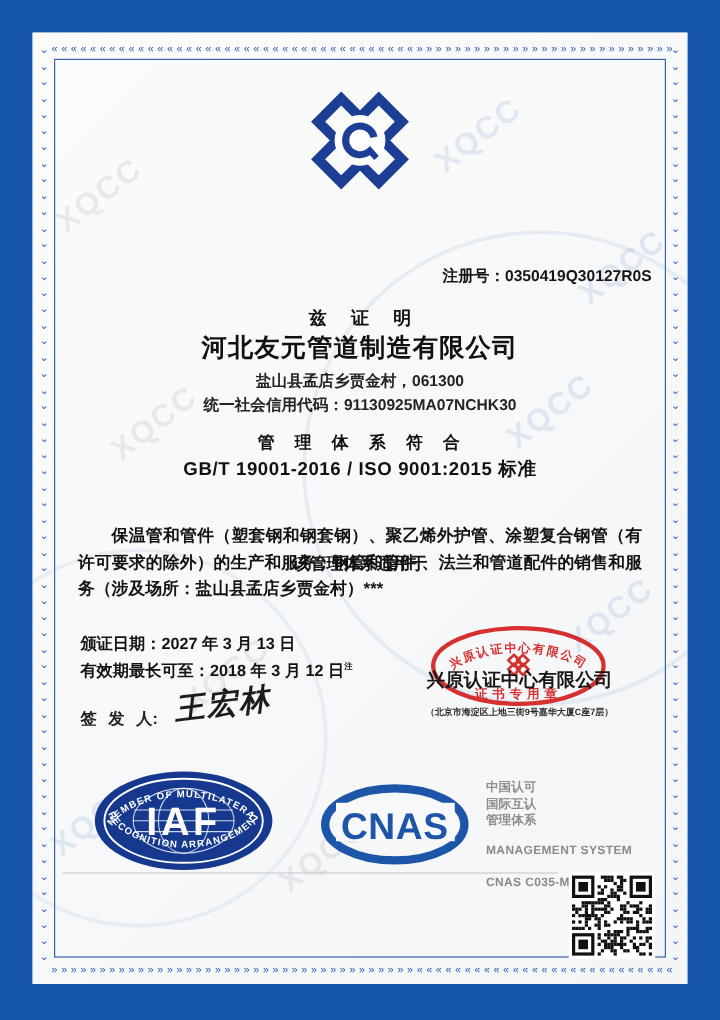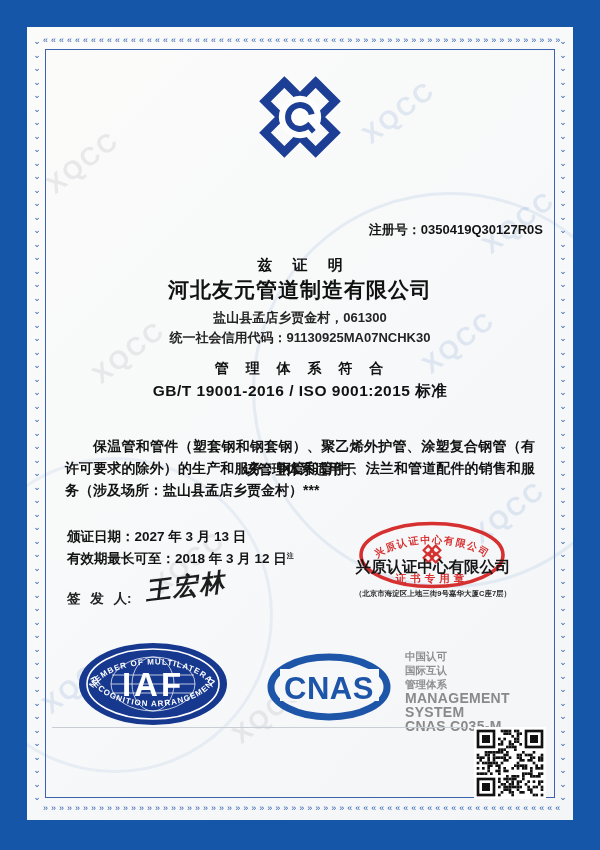--- a/index.html
+++ b/index.html
@@ -45,21 +45,21 @@
   .valid{position:absolute;top:523px;left:40px;font-size:13.5px;font-weight:800;color:#131313;}
   .valid sup{font-size:7px;}
   .signer{position:absolute;top:563px;left:40px;font-size:13.5px;font-weight:700;word-spacing:6px;color:#222;}
   .signature{position:absolute;top:543px;left:118px;font-family:"DejaVu Serif","Liberation Serif",serif;font-style:italic;font-weight:700;font-size:25px;color:#1c1c1c;transform:rotate(-7deg);letter-spacing:2px;}
   .stamp{position:absolute;left:330px;top:494px;opacity:.92;z-index:4;}
   .issuer-name{position:absolute;left:300px;width:212px;top:530px;text-align:center;font-size:15.5px;font-weight:900;color:#161616;z-index:5;}
   .issuer-addr{position:absolute;left:288px;width:236px;top:562px;text-align:center;font-size:7.5px;font-weight:700;color:#2b2b2b;z-index:5;}
   .iaf{position:absolute;left:51px;top:615px;}
   .cnas{position:absolute;left:240px;top:625px;}
   .cnas-text{position:absolute;left:378px;top:622px;color:#8f8f8f;font-size:10.5px;line-height:14px;font-weight:600;}
-  .cnas-text .en{font-size:14px;letter-spacing:.3px;color:#8a8a8a;}
+  .cnas-text .en{font-size:10px;letter-spacing:.3px;color:#8a8a8a;margin-top:12px;}
   .sep{position:absolute;left:25px;right:108px;top:700px;border-top:1px solid #c9cdd4;}
   .note{position:absolute;left:32px;width:404px;top:712px;font-size:9.5px;line-height:16px;color:#7d564e;font-weight:500;text-align:justify;}
   .qr{position:absolute;left:447px;top:700px;width:72px;height:72px;background:#fff;}
   .content-z{z-index:3;}
 </style>
 </head>
 <body>
 
 <div class="sheet">
 

